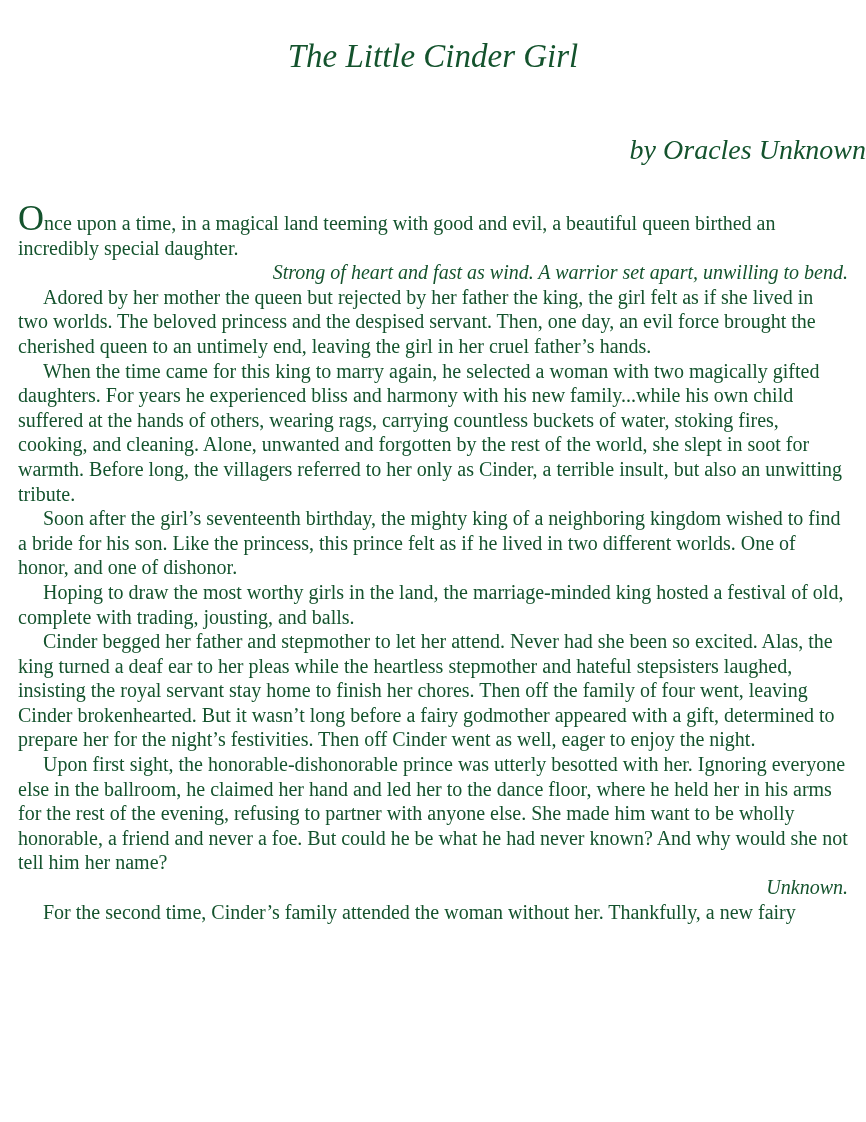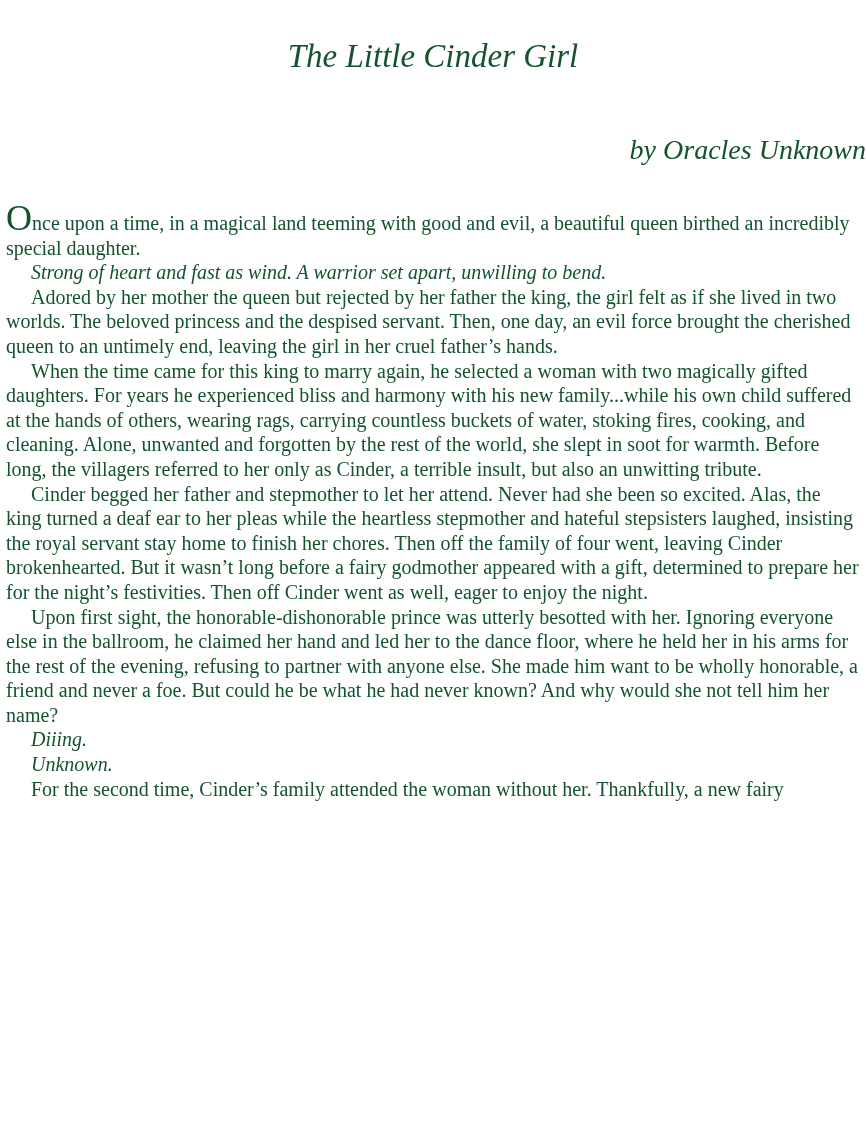--- a/index.html
+++ b/index.html
@@ -27,51 +27,53 @@
   .story-byline {
     margin: 57px 0 0 0;
     font-size: 28px;
     line-height: 34px;
     font-style: italic;
     font-weight: normal;
     text-align: right;
   }
   .story-body {
     margin-top: 44px;
-    padding: 0 6px;
+    padding: 0 18px;
     font-size: 20px;
     line-height: 24.6px;
     text-align: left;
   }
   .story-body p {
     margin: 0;
     padding: 0;
     text-indent: 25px;
   }
   .story-body p.opening {
     text-indent: 0;
   }
   .story-body p.italic {
     font-style: italic;
+    text-align: right;
   }
   .drop-cap {
     font-size: 36px;
     line-height: 0;
   }
 </style>
 </head>
 <body>
 
 <div class="page">
   <h1 class="story-title">The Little Cinder Girl</h1>
   <div class="story-byline">by Oracles Unknown</div>
   <div class="story-body">
     <p class="opening"><span class="drop-cap">O</span><span>nce upon a time, in a magical land teeming with good and evil, a beautiful queen birthed an incredibly special daughter.</span></p>
     <p class="italic">Strong of heart and fast as wind. A warrior set apart, unwilling to bend.</p>
     <p>Adored by her mother the queen but rejected by her father the king, the girl felt as if she lived in two worlds. The beloved princess and the despised servant. Then, one day, an evil force brought the cherished queen to an untimely end, leaving the girl in her cruel father’s hands.</p>
     <p>When the time came for this king to marry again, he selected a woman with two magically gifted daughters. For years he experienced bliss and harmony with his new family...while his own child suffered at the hands of others, wearing rags, carrying countless buckets of water, stoking fires, cooking, and cleaning. Alone, unwanted and forgotten by the rest of the world, she slept in soot for warmth. Before long, the villagers referred to her only as Cinder, a terrible insult, but also an unwitting tribute.</p>
+    <p>Soon after the girl’s seventeenth birthday, the mighty king of a neighboring kingdom wished to find a bride for his son. Like the princess, this prince felt as if he lived in two different worlds. One of honor, and one of dishonor.</p>
+    <p>Hoping to draw the most worthy girls in the land, the marriage-minded king hosted a festival of old, complete with trading, jousting, and balls.</p>
     <p>Cinder begged her father and stepmother to let her attend. Never had she been so excited. Alas, the king turned a deaf ear to her pleas while the heartless stepmother and hateful stepsisters laughed, insisting the royal servant stay home to finish her chores. Then off the family of four went, leaving Cinder brokenhearted. But it wasn’t long before a fairy godmother appeared with a gift, determined to prepare her for the night’s festivities. Then off Cinder went as well, eager to enjoy the night.</p>
     <p>Upon first sight, the honorable-dishonorable prince was utterly besotted with her. Ignoring everyone else in the ballroom, he claimed her hand and led her to the dance floor, where he held her in his arms for the rest of the evening, refusing to partner with anyone else. She made him want to be wholly honorable, a friend and never a foe. But could he be what he had never known? And why would she not tell him her name?</p>
-    <p class="italic">Diiing.</p>
     <p class="italic">Unknown.</p>
     <p>For the second time, Cinder’s family attended the woman without her. Thankfully, a new fairy</p>
   </div>
 </div>
 
 </body></html>

